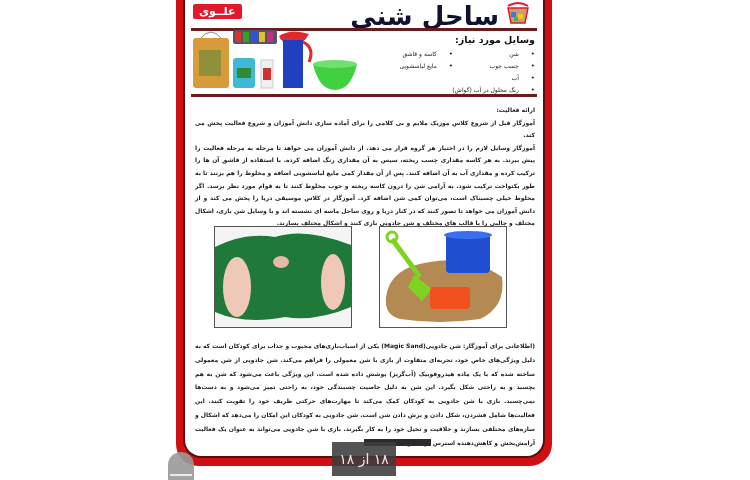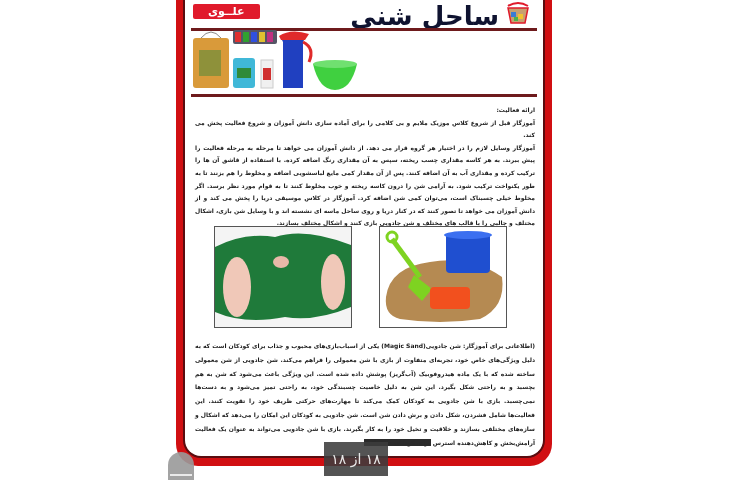--- a/index.html
+++ b/index.html
@@ -3,39 +3,39 @@
 <meta charset="utf-8">
 <style>
   html, body { margin:0; padding:0; }
   body { width:750px; height:480px; background:#ffffff; position:relative; overflow:hidden; font-family:"DejaVu Sans", sans-serif; }
   .page { position:absolute; left:176px; top:-14px; width:376px; height:480px; background:#d10f12; border-radius:0 0 22px 22px; }
   .page-inner { position:absolute; left:7px; top:0; right:7px; bottom:8px; background:#ffffff; border:2px solid #5a0d10; border-top:none; border-radius:0 0 18px 18px; box-sizing:border-box; overflow:hidden; }
   .content { position:absolute; left:0; top:14px; right:0; bottom:0; direction:rtl; }
   .header { position:absolute; top:0; left:0; right:0; height:28px; }
   .title { position:absolute; right:44px; top:1px; font-size:26px; font-weight:bold; color:#0f1330; }
   .bucket-icon { position:absolute; right:12px; top:0; width:26px; height:24px; }
-  .badge { position:absolute; left:8px; top:4px; background:#e01a2b; color:#fff; font-size:11px; font-weight:bold; padding:1px 15px; border-radius:2px; direction:rtl; }
+  .badge { position:absolute; left:8px; top:4px; background:#e01a2b; color:#fff; font-size:11px; font-weight:bold; padding:1px 6px; border-radius:2px; direction:rtl; }
   .rule { position:absolute; left:6px; right:6px; height:3px; background:#6e1a1c; }
   .rule.r1 { top:28px; }
   .rule.r2 { top:94px; }
   .materials { position:absolute; top:34px; right:8px; width:160px; height:58px; }
   .materials .mhead { font-size:9.5px; font-weight:bold; color:#111; text-align:right; }
   .mlist { position:absolute; top:14px; right:0; font-size:6px; color:#222; line-height:11px; }
   .mlist2 { position:absolute; top:14px; right:82px; font-size:6px; color:#222; line-height:11px; }
   .mlist div, .mlist2 div { white-space:nowrap; }
   .mlist div::before, .mlist2 div::before { content:"•"; margin-left:12px; font-size:7px; }
   .supplies { position:absolute; top:28px; left:6px; width:168px; height:64px; }
   .body-text { position:absolute; left:10px; right:8px; font-size:6px; font-weight:bold; color:#1a1a1a; line-height:12.6px; text-align:justify; direction:rtl; }
   .t1 { top:104px; }
   .t2 { top:339px; line-height:13.8px; }
   .photos { position:absolute; top:226px; left:0; right:0; height:104px; }
   .photo { position:absolute; top:0; width:136px; height:100px; border:1px solid #555; background:#fff; overflow:hidden; }
   .photo.left { left:29px; }
   .photo.right { left:194px; width:126px; }
-  .viewer-page-indicator { position:absolute; left:324px; top:442px; width:64px; height:34px; background:rgba(60,60,60,0.88); color:#e8e8e8; font-size:14px; display:flex; align-items:center; justify-content:center; direction:rtl; }
+  .viewer-page-indicator { position:absolute; left:332px; top:442px; width:64px; height:34px; background:rgba(60,60,60,0.88); color:#e8e8e8; font-size:14px; display:flex; align-items:center; justify-content:center; direction:rtl; }
   .scroll-thumb { position:absolute; left:168px; top:452px; width:26px; height:28px; background:#9a9a9a; border-radius:13px 13px 0 0; opacity:0.9; }
   .scroll-thumb::after { content:""; position:absolute; left:2px; right:2px; bottom:4px; height:2px; background:#e8e8e8; }
   .highlight { background:#2b2b2b; color:#2b2b2b; }
 </style>
 </head>
 <body>
 
 <div class="page">
   <div class="page-inner">
     <div class="content">
@@ -45,20 +45,33 @@
           <path d="M3 8 L23 8 L20 23 L6 23 Z" fill="#c8a070" stroke="#e01a2b" stroke-width="1.5"></path>
           <rect x="6" y="12" width="5" height="5" fill="#3a7bd5"></rect>
           <rect x="13" y="14" width="5" height="5" fill="#f2c230"></rect>
           <rect x="9" y="17" width="4" height="4" fill="#4bb34b"></rect>
         </svg>
         <div class="title">ساحل شنی</div>
         <div class="badge">علــوی</div>
       </div>
       <div class="rule r1"></div>
 
+      <div class="materials">
+        <div class="mhead">وسایل مورد نیاز:</div>
+        <div class="mlist">
+          <div>شن</div>
+          <div>چسب چوب</div>
+          <div>آب</div>
+          <div>رنگ محلول در آب (گواش)</div>
+        </div>
+        <div class="mlist2">
+          <div>کاسه و قاشق</div>
+          <div>مایع لباسشویی</div>
+        </div>
+      </div>
 
       <svg class="supplies" viewBox="0 0 168 64">
         <rect x="2" y="10" width="36" height="50" fill="#d99a3a" rx="3"></rect>
         <path d="M10 10 Q20 -2 30 10" stroke="#888" fill="none"></path>
         <rect x="8" y="22" width="22" height="26" fill="#5b8c3a" opacity="0.6"></rect>
         <rect x="42" y="2" width="44" height="14" fill="#556" rx="2"></rect>
         <rect x="44" y="4" width="6" height="10" fill="#e03030"></rect>
         <rect x="52" y="4" width="6" height="10" fill="#30a030"></rect>
         <rect x="60" y="4" width="6" height="10" fill="#3050e0"></rect>
         <rect x="68" y="4" width="6" height="10" fill="#e0c030"></rect>

